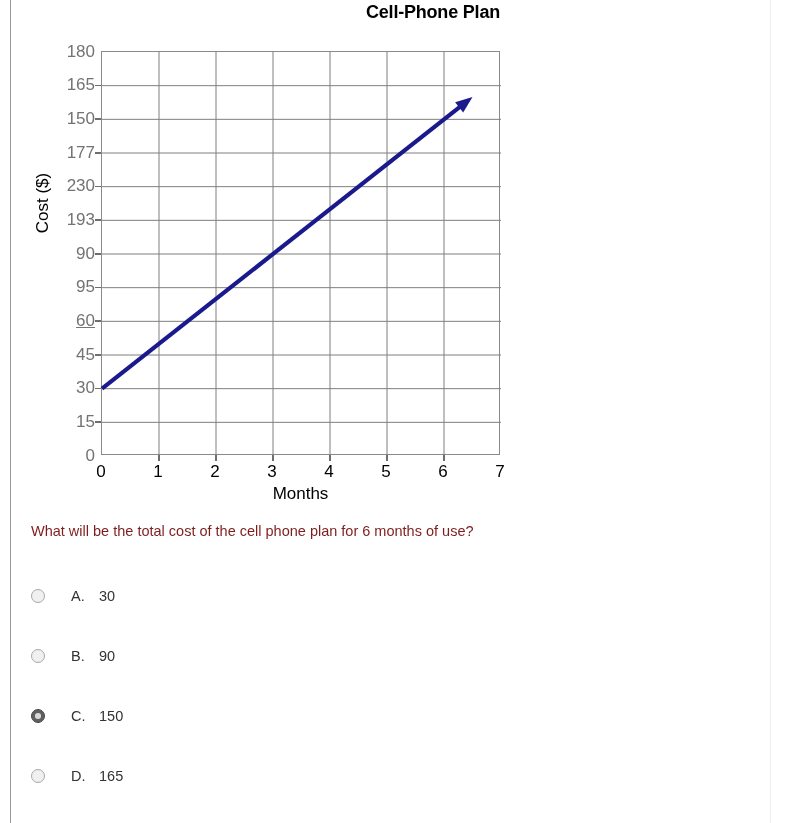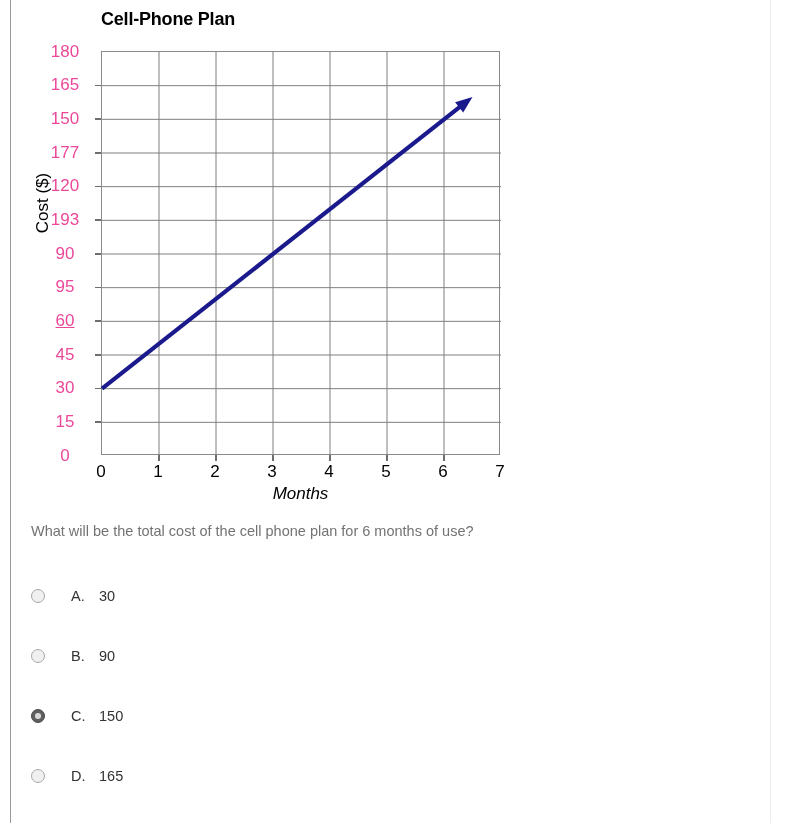--- a/index.html
+++ b/index.html
@@ -35,23 +35,23 @@
   }
 
   
   #figure {
     position: absolute;
     left: 0px; top: 0px;
     width: 540px; height: 515px;
   }
   .chart-title {
     position: absolute;
-    left: 101px; top: 9px;
+    left: 101px; top: 2px;
     width: 399px;
-    text-align: left;
+    text-align: right;
     font-size: 18px;
     font-weight: bold;
     color: #000000;
     letter-spacing: -0.2px;
   }
   .axis-label-y {
     position: absolute;
     left: -17px;
     top: 193px;
     width: 120px;
@@ -60,21 +60,20 @@
     color: #000000;
     transform: rotate(-90deg);
   }
   .axis-label-x {
     position: absolute;
     left: 101px; top: 484px;
     width: 399px;
     text-align: center;
     font-size: 17px;
     color: #000000;
-    font-style: italic;
   }
 
   
   #plot {
     position: absolute;
     left: 101px; top: 51px;
     width: 399px; height: 404px;
     border: 1.5px solid #8a8a8a;
     box-sizing: border-box;
     background: #ffffff;
@@ -82,23 +81,23 @@
   #plot svg {
     position: absolute;
     left: 0; top: 0;
     width: 399px; height: 404px;
     overflow: visible;
   }
   .ytick-label {
     position: absolute;
     right: 0;
     width: 60px;
-    text-align: center;
+    text-align: right;
     font-size: 17px;
-    color: #ec4899;
+    color: #737373;
     line-height: 1;
   }
   .xtick-label {
     position: absolute;
     top: 0;
     width: 40px;
     text-align: center;
     font-size: 17px;
     color: #000000;
     line-height: 1;
@@ -126,21 +125,21 @@
     background: #6e6e6e;
   }
 
   
   #question {
     position: absolute;
     left: 31px; top: 520px;
     width: 480px;
     font-size: 14.5px;
     line-height: 22px;
-    color: #737373;
+    color: #7f1d1d;
   }
 
   
   #options {
     position: absolute;
     left: 31px; top: 583px;
     width: 460px;
   }
   .option-row {
     position: relative;
@@ -200,21 +199,21 @@
 
     <div id="ytick-wrap">
         <div class="ytick-label" style="top: 395.5px;">0</div>
         <div class="ytick-label" style="top: 361.833px;">15</div>
         <div class="ytick-label" style="top: 328.167px;">30</div>
         <div class="ytick-label" style="top: 294.5px;">45</div>
         <div class="ytick-label" style="top: 260.833px; text-decoration: underline;">60</div>
         <div class="ytick-label" style="top: 227.167px;">95</div>
         <div class="ytick-label" style="top: 193.5px;">90</div>
         <div class="ytick-label" style="top: 159.833px;">193</div>
-        <div class="ytick-label" style="top: 126.167px;">120</div>
+        <div class="ytick-label" style="top: 126.167px;">230</div>
         <div class="ytick-label" style="top: 92.5px;">177</div>
         <div class="ytick-label" style="top: 58.8333px;">150</div>
         <div class="ytick-label" style="top: 25.1667px;">165</div>
         <div class="ytick-label" style="top: -8.5px;">180</div>
       </div>
     <div id="tickmarks-y">
         <div class="tickmark-y" style="top: 421.333px;"></div>
         <div class="tickmark-y" style="top: 387.667px;"></div>
         <div class="tickmark-y" style="top: 354px;"></div>
         <div class="tickmark-y" style="top: 320.333px;"></div>

